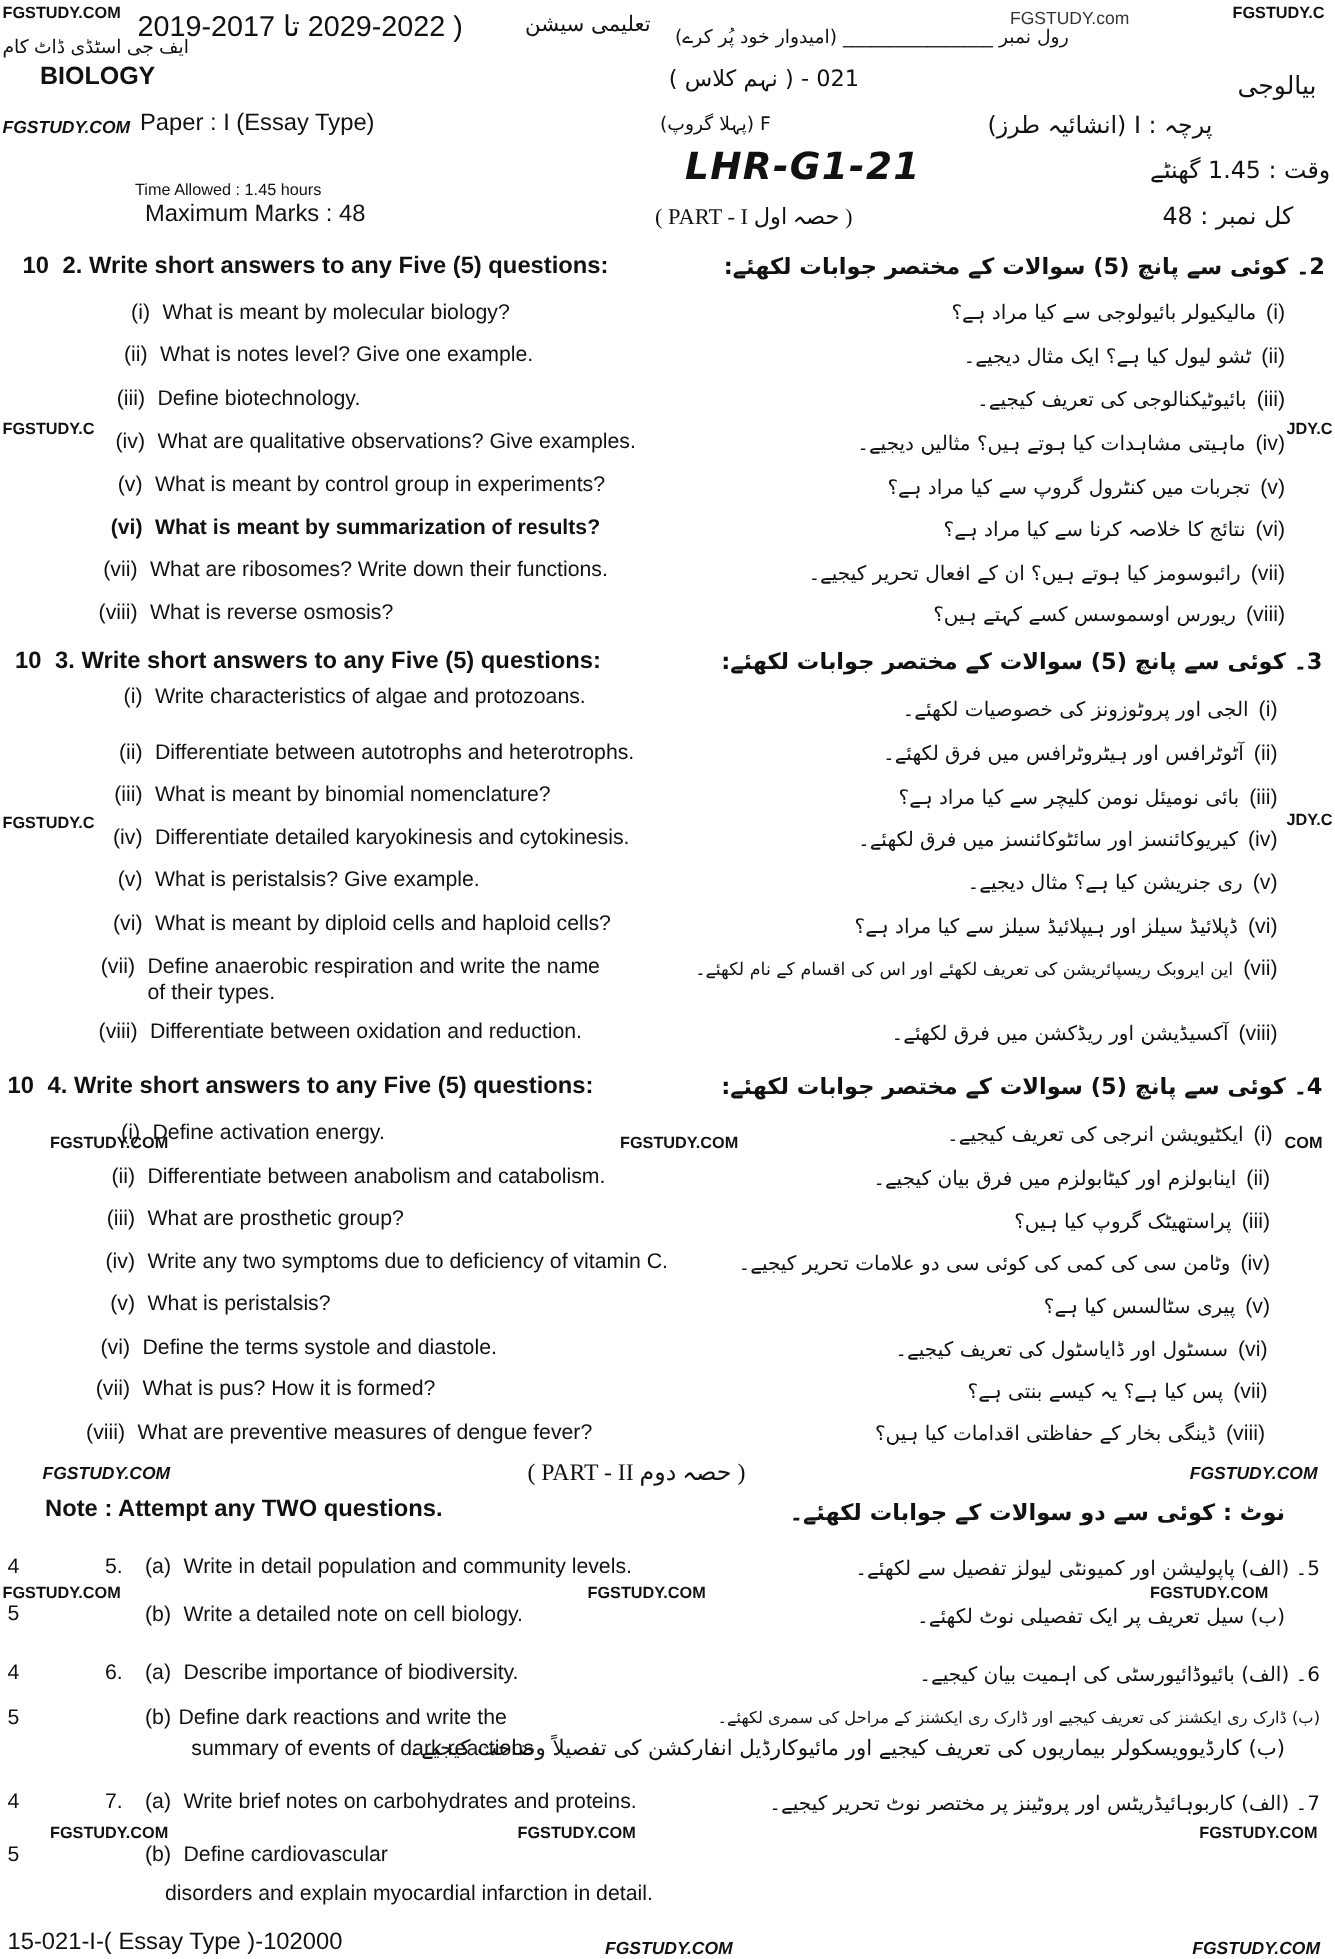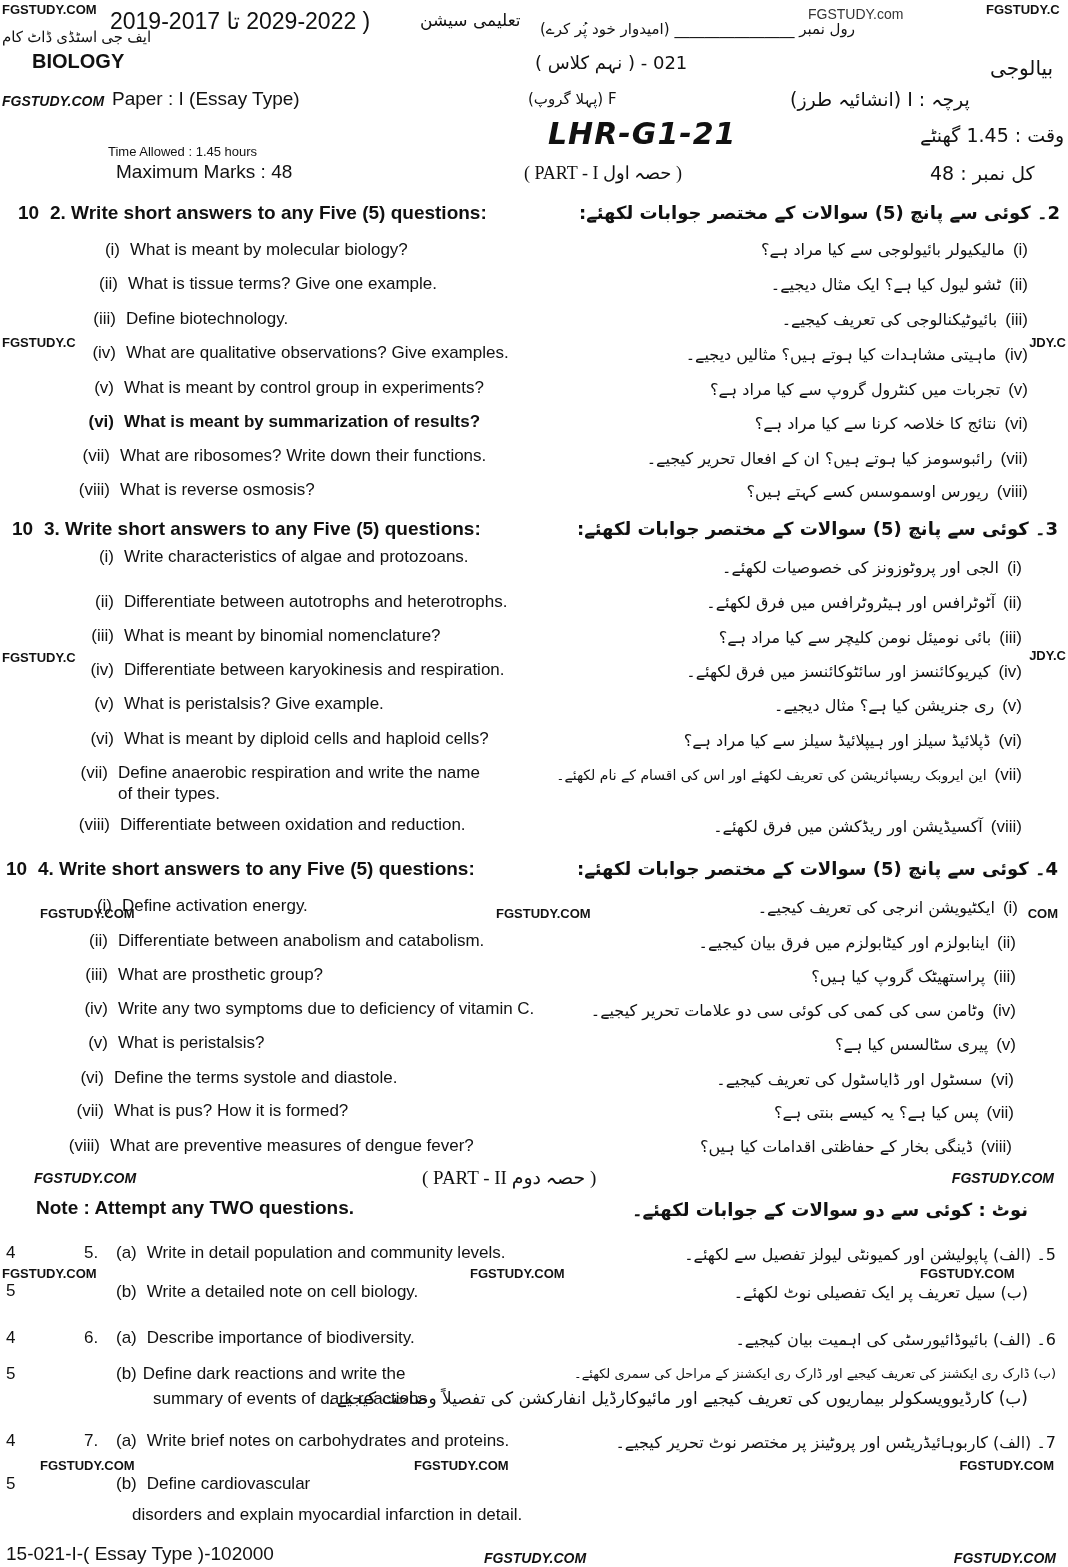--- a/index.html
+++ b/index.html
@@ -46,21 +46,21 @@
 
 <div class="abs" style="left:116px;top:161px;font-size:19px;">Maximum Marks : 48</div>
 <div class="abs serif" style="left:524px;top:162px;font-size:18px;direction:ltr;unicode-bidi:plaintext;">( PART - I   حصہ اول )</div>
 <div class="abs urdu" style="left:930px;top:162px;font-size:19px;">کل نمبر : 48</div>
 
 <div class="abs h-bold" style="left:18px;top:202px;">10</div>
 <div class="abs h-bold" style="left:50px;top:202px;">2. Write short answers to any Five (5) questions:</div>
 <div class="abs urdu h-bold" style="right:8px;top:202px;font-size:18px;">2۔ کوئی سے پانچ (5) سوالات کے مختصر جوابات لکھئے:</div>
 
 <div class="abs q" style="left:82px;top:240px;"><span class="roman">(i)</span><span>What is meant by molecular biology?</span></div>
-<div class="abs q" style="left:80px;top:274px;"><span class="roman">(ii)</span><span>What is tissue terms?  Give one example.</span></div>
+<div class="abs q" style="left:80px;top:274px;"><span class="roman">(ii)</span><span>What is notes level?  Give one example.</span></div>
 <div class="abs q" style="left:78px;top:309px;"><span class="roman">(iii)</span><span>Define biotechnology.</span></div>
 <div class="abs wm" style="left:2px;top:335px;">FGSTUDY.C</div>
 <div class="abs q" style="left:78px;top:343px;"><span class="roman">(iv)</span><span>What are qualitative observations?  Give examples.</span></div>
 <div class="abs q" style="left:76px;top:378px;"><span class="roman">(v)</span><span>What is meant by control group in experiments?</span></div>
 <div class="abs q" style="left:76px;top:412px;font-weight:bold;"><span class="roman">(vi)</span><span>What is meant by summarization of results?</span></div>
 <div class="abs q" style="left:72px;top:446px;"><span class="roman">(vii)</span><span>What are ribosomes?  Write down their functions.</span></div>
 <div class="abs q" style="left:72px;top:480px;"><span class="roman">(viii)</span><span>What is reverse osmosis?</span></div>
 
 <div class="abs urdu uq" style="right:40px;top:240px;"><span class="uroman">(i)</span><span>مالیکیولر بائیولوجی سے کیا مراد ہے؟</span></div>
 <div class="abs urdu uq" style="right:40px;top:275px;"><span class="uroman">(ii)</span><span>ٹشو لیول کیا ہے؟ ایک مثال دیجیے۔</span></div>
@@ -73,21 +73,21 @@
 <div class="abs urdu uq" style="right:40px;top:482px;"><span class="uroman">(viii)</span><span>ریورس اوسموسس کسے کہتے ہیں؟</span></div>
 
 <div class="abs h-bold" style="left:12px;top:518px;">10</div>
 <div class="abs h-bold" style="left:44px;top:518px;">3. Write short answers to any Five (5) questions:</div>
 <div class="abs urdu h-bold" style="right:10px;top:518px;font-size:18px;">3۔ کوئی سے پانچ (5) سوالات کے مختصر جوابات لکھئے:</div>
 
 <div class="abs q" style="left:76px;top:547px;"><span class="roman">(i)</span><span>Write characteristics of algae and protozoans.</span></div>
 <div class="abs q" style="left:76px;top:592px;"><span class="roman">(ii)</span><span>Differentiate between autotrophs and heterotrophs.</span></div>
 <div class="abs q" style="left:76px;top:626px;"><span class="roman">(iii)</span><span>What is meant by binomial nomenclature?</span></div>
 <div class="abs wm" style="left:2px;top:650px;">FGSTUDY.C</div>
-<div class="abs q" style="left:76px;top:660px;"><span class="roman">(iv)</span><span>Differentiate between karyokinesis and respiration.</span></div>
+<div class="abs q" style="left:76px;top:660px;"><span class="roman">(iv)</span><span>Differentiate detailed karyokinesis and cytokinesis.</span></div>
 <div class="abs q" style="left:76px;top:694px;"><span class="roman">(v)</span><span>What is peristalsis?  Give example.</span></div>
 <div class="abs q" style="left:76px;top:729px;"><span class="roman">(vi)</span><span>What is meant by diploid cells and haploid cells?</span></div>
 <div class="abs q" style="left:70px;top:763px;"><span class="roman">(vii)</span><span>Define anaerobic respiration and write the name</span></div>
 <div class="abs q" style="left:118px;top:784px;">of their types.</div>
 <div class="abs q" style="left:72px;top:815px;"><span class="roman">(viii)</span><span>Differentiate between oxidation and reduction.</span></div>
 
 <div class="abs urdu uq" style="right:46px;top:558px;"><span class="uroman">(i)</span><span>الجی اور پروٹوزونز کی خصوصیات لکھئے۔</span></div>
 <div class="abs urdu uq" style="right:46px;top:593px;"><span class="uroman">(ii)</span><span>آٹوٹرافس اور ہیٹروٹرافس میں فرق لکھئے۔</span></div>
 <div class="abs urdu uq" style="right:46px;top:628px;"><span class="uroman">(iii)</span><span>بائی نومیئل نومن کلیچر سے کیا مراد ہے؟</span></div>
 <div class="abs wm" style="right:2px;top:648px;">JDY.C</div>

